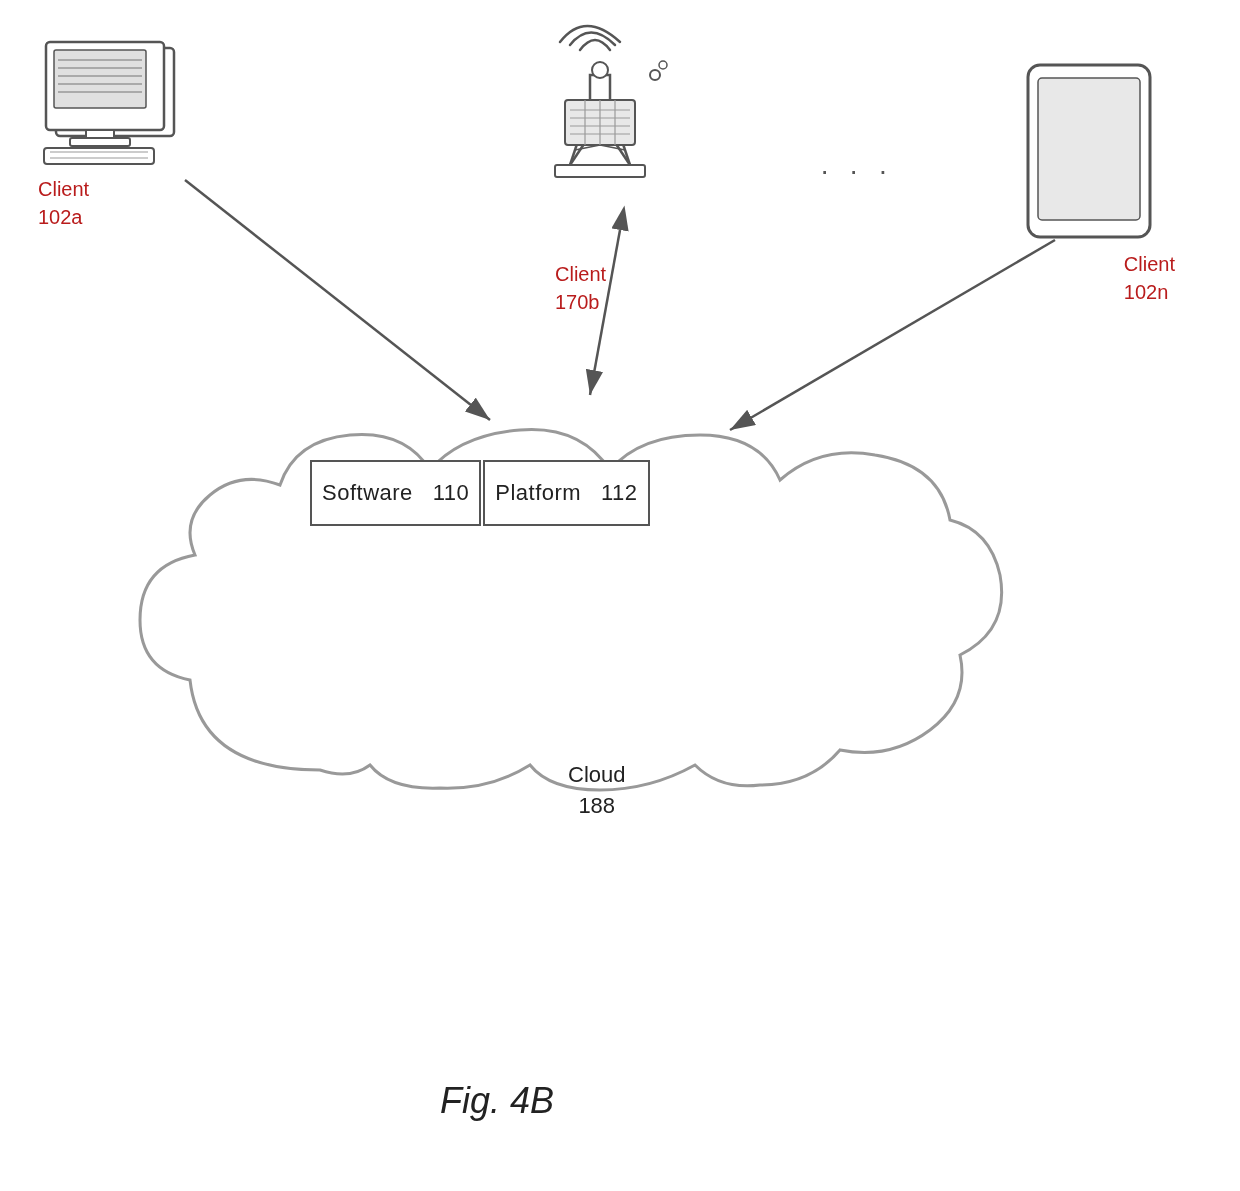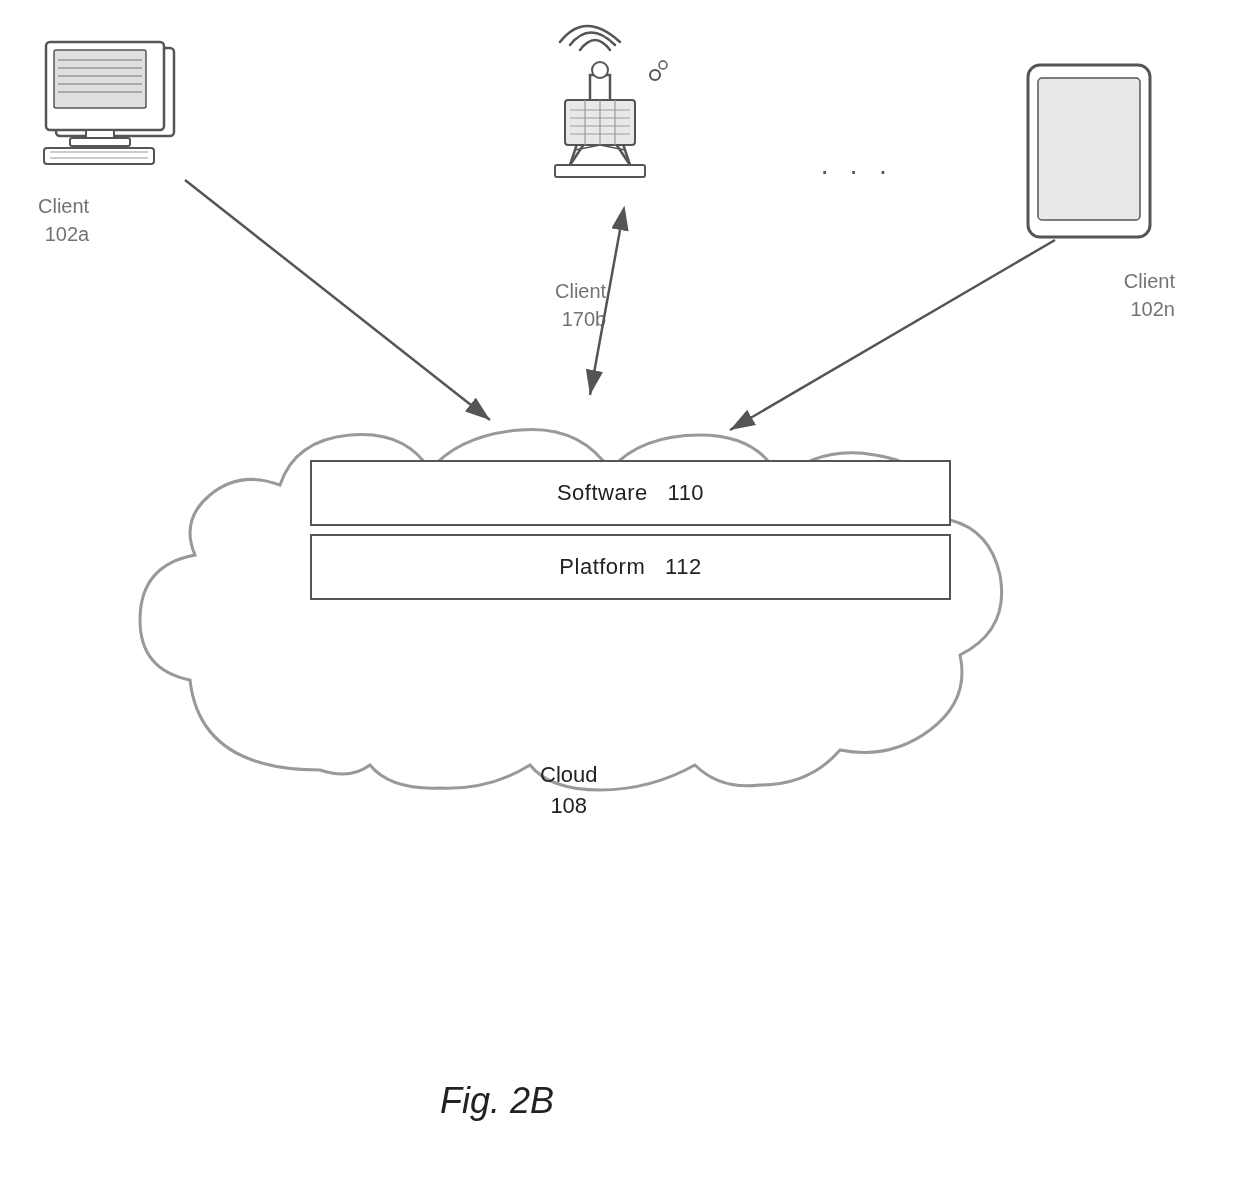--- a/index.html
+++ b/index.html
@@ -30,41 +30,40 @@
       height: 100%;
     }
 
     
     .layers-container {
       position: absolute;
       left: 310px;
       top: 460px;
       width: 641px;
       display: flex;
-      flex-direction: column;
-      gap: 8px;
+      flex-direction: row;
+      gap: 2px;
     }
     .layer-box {
       border: 2px solid #555;
       background: #ffffff;
       text-align: center;
       padding: 18px 10px;
       font-size: 22px;
       color: #222;
       letter-spacing: 0.5px;
     }
 
     
     .client-label {
       position: absolute;
-      text-align: right;
+      text-align: left;
       font-size: 20px;
-      color: #737373;
+      color: #b91c1c;
       line-height: 1.4;
-      margin-top: 17px;
     }
 
     
     .dots {
       position: absolute;
       font-size: 28px;
       color: #555;
       letter-spacing: 6px;
     }
 
@@ -154,23 +153,23 @@
         Z
       " fill="#ffffff" stroke="#999" stroke-width="3"></path>
     </svg>
   </div>
 
   <div class="layers-container">
     <div class="layer-box"><span>Software &nbsp; 110</span></div>
     <div class="layer-box"><span>Platform &nbsp; 112</span></div>
   </div>
 
-  <div class="cloud-label" style="left: 540px; top: 760px;">
+  <div class="cloud-label" style="left: 568px; top: 760px;">
     <div>Cloud</div>
-    <div>108</div>
+    <div>188</div>
   </div>
 
   <div class="computer-icon">
     <svg width="160" height="130" viewBox="0 0 160 130" xmlns="http://www.w3.org/2000/svg">
 
       <rect x="18" y="8" width="118" height="88" rx="4" fill="#fff" stroke="#555" stroke-width="2.5"></rect>
       <rect x="8" y="2" width="118" height="88" rx="4" fill="#fff" stroke="#555" stroke-width="2.5"></rect>
 
       <rect x="16" y="10" width="92" height="58" rx="2" fill="#e0e0e0" stroke="#555" stroke-width="1.5"></rect>
 
@@ -249,21 +248,21 @@
       <circle cx="69" cy="170" r="0" fill="#fff"></circle>
     </svg>
   </div>
 
   <div class="client-label" style="right: 65px; top: 250px;">
     <div>Client</div>
     <div>102n</div>
   </div>
 
   <div class="fig-label" style="left: 440px; top: 1080px;">
-    <span>Fig. 2B</span>
+    <span>Fig. 4B</span>
   </div>
 
   <svg class="arrows-svg" xmlns="http://www.w3.org/2000/svg">
     <defs>
       <marker id="arrowhead" markerWidth="10" markerHeight="7" refX="10" refY="3.5" orient="auto">
         <polygon points="0 0, 10 3.5, 0 7" fill="#555"></polygon>
       </marker>
       <marker id="arrowhead-start" markerWidth="10" markerHeight="7" refX="0" refY="3.5" orient="auto-start-reverse">
         <polygon points="0 0, 10 3.5, 0 7" fill="#555"></polygon>
       </marker>

